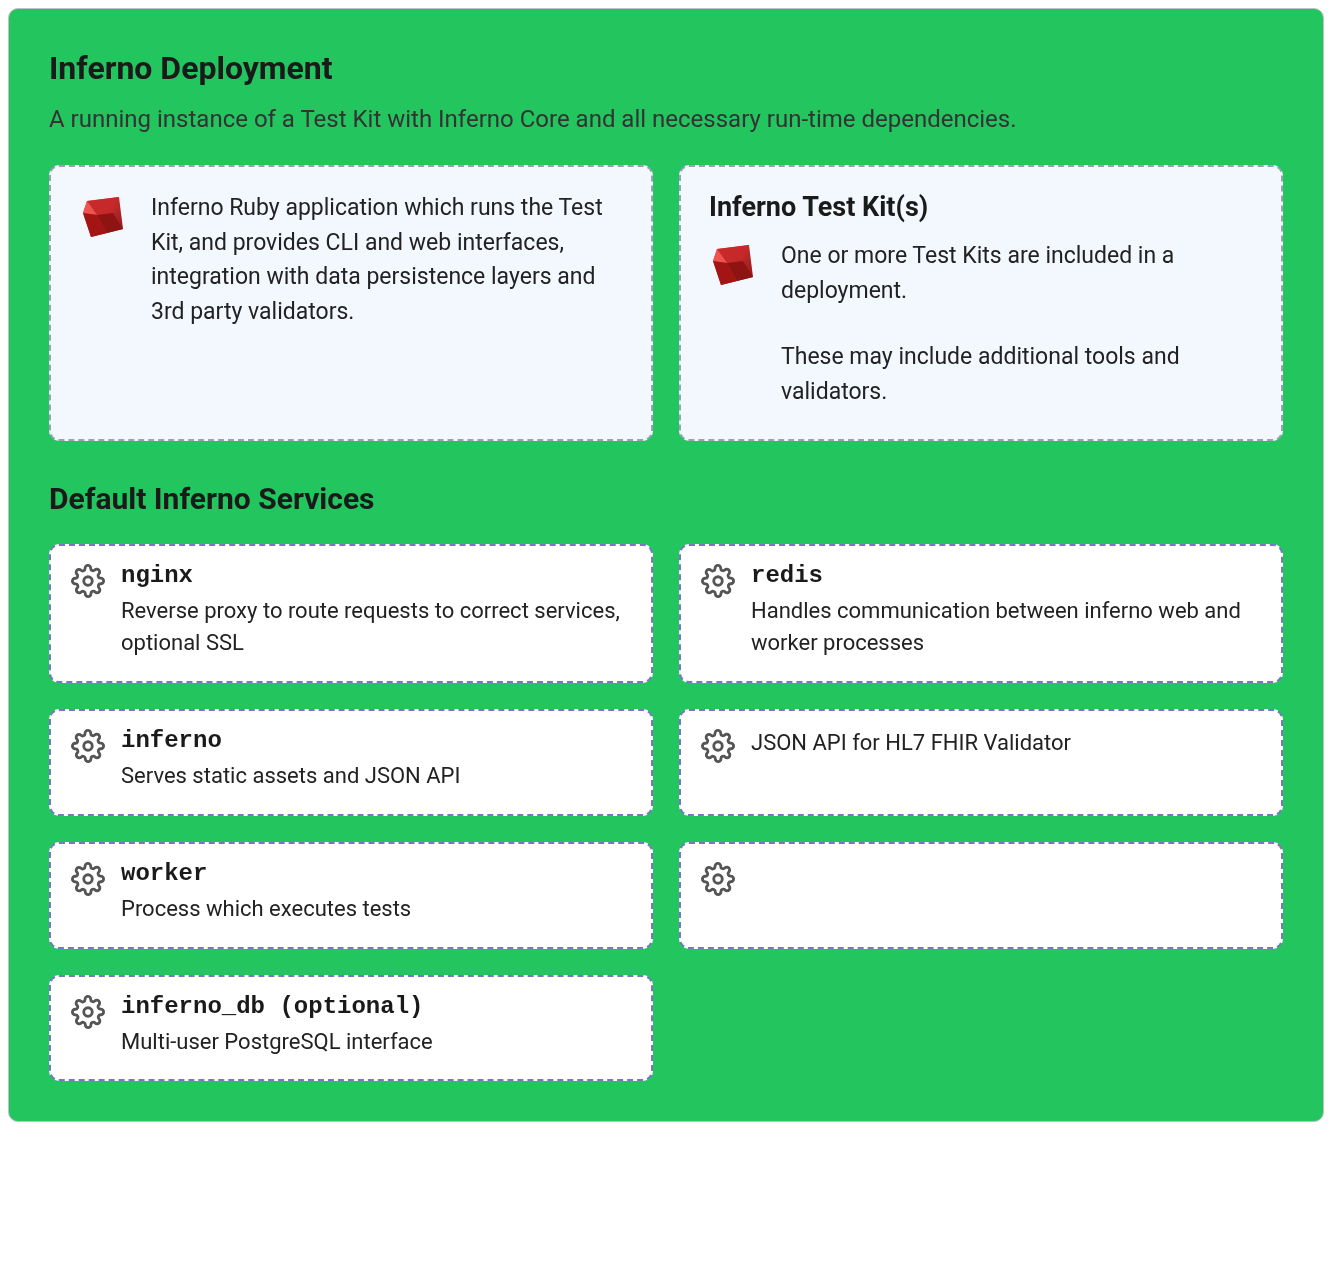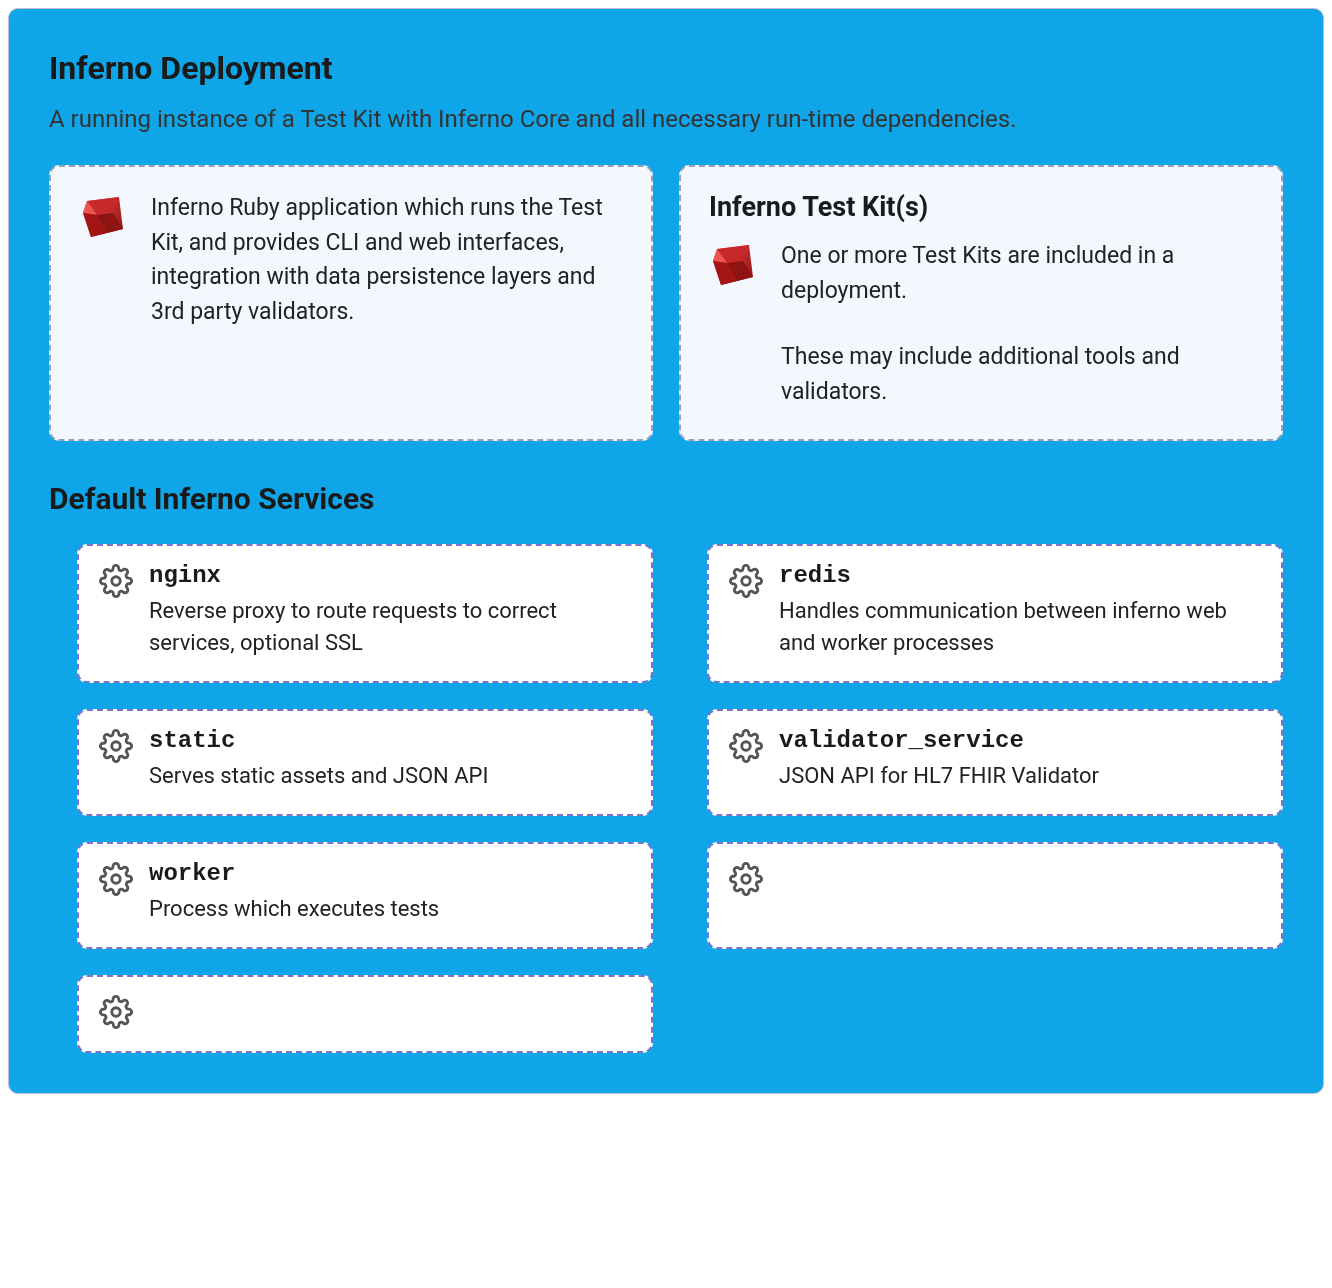--- a/index.html
+++ b/index.html
@@ -7,21 +7,21 @@
     margin: 0;
     padding: 0;
   }
   body {
     font-family: -apple-system, BlinkMacSystemFont, "Segoe UI", Roboto, Helvetica, Arial, sans-serif;
     background: #ffffff;
     padding: 8px;
     width: 1332px;
   }
   .outer-container {
-    background: #0ea5e9;
+    background: #22c55e;
     border: 1px solid #c0c0c8;
     border-radius: 10px;
     padding: 40px;
   }
   .main-title {
     font-size: 32px;
     font-weight: 700;
     color: #1a1a1a;
     margin-bottom: 14px;
   }
@@ -72,21 +72,20 @@
     font-weight: 700;
     color: #1a1a1a;
     margin-top: 40px;
     margin-bottom: 28px;
   }
   .service-card {
     background: #ffffff;
     border: 2px dashed #7b74c9;
     border-radius: 10px;
     padding: 16px 20px 22px 20px;
-    margin-left: 28px;
   }
   .service-card-body {
     display: flex;
     gap: 16px;
     align-items: flex-start;
   }
   .gear-icon {
     flex-shrink: 0;
     width: 34px;
     height: 34px;
@@ -207,36 +206,35 @@
 
     <div class="service-card">
       <div class="service-card-body">
         <span class="gear-icon">
           <svg viewBox="0 0 24 24" width="34" height="34" fill="none" stroke="currentColor" stroke-width="2" stroke-linecap="round" stroke-linejoin="round">
             <circle cx="12" cy="12" r="3"></circle>
             <path d="M19.4 15a1.65 1.65 0 0 0 .33 1.82l.06.06a2 2 0 1 1-2.83 2.83l-.06-.06a1.65 1.65 0 0 0-1.82-.33 1.65 1.65 0 0 0-1 1.51V21a2 2 0 1 1-4 0v-.09a1.65 1.65 0 0 0-1-1.51 1.65 1.65 0 0 0-1.82.33l-.06.06a2 2 0 1 1-2.83-2.83l.06-.06a1.65 1.65 0 0 0 .33-1.82 1.65 1.65 0 0 0-1.51-1H3a2 2 0 1 1 0-4h.09a1.65 1.65 0 0 0 1.51-1 1.65 1.65 0 0 0-.33-1.82l-.06-.06a2 2 0 1 1 2.83-2.83l.06.06a1.65 1.65 0 0 0 1.82.33h0a1.65 1.65 0 0 0 1-1.51V3a2 2 0 1 1 4 0v.09a1.65 1.65 0 0 0 1 1.51h0a1.65 1.65 0 0 0 1.82-.33l.06-.06a2 2 0 1 1 2.83 2.83l-.06.06a1.65 1.65 0 0 0-.33 1.82v0a1.65 1.65 0 0 0 1.51 1H21a2 2 0 1 1 0 4h-.09a1.65 1.65 0 0 0-1.51 1z"></path>
           </svg>
         </span>
         <div>
-          <div class="service-name">static</div>
+          <div class="service-name">inferno</div>
           <div class="service-desc">Serves static assets and JSON API</div>
         </div>
       </div>
     </div>
 
     <div class="service-card">
       <div class="service-card-body">
         <span class="gear-icon">
           <svg viewBox="0 0 24 24" width="34" height="34" fill="none" stroke="currentColor" stroke-width="2" stroke-linecap="round" stroke-linejoin="round">
             <circle cx="12" cy="12" r="3"></circle>
             <path d="M19.4 15a1.65 1.65 0 0 0 .33 1.82l.06.06a2 2 0 1 1-2.83 2.83l-.06-.06a1.65 1.65 0 0 0-1.82-.33 1.65 1.65 0 0 0-1 1.51V21a2 2 0 1 1-4 0v-.09a1.65 1.65 0 0 0-1-1.51 1.65 1.65 0 0 0-1.82.33l-.06.06a2 2 0 1 1-2.83-2.83l.06-.06a1.65 1.65 0 0 0 .33-1.82 1.65 1.65 0 0 0-1.51-1H3a2 2 0 1 1 0-4h.09a1.65 1.65 0 0 0 1.51-1 1.65 1.65 0 0 0-.33-1.82l-.06-.06a2 2 0 1 1 2.83-2.83l.06.06a1.65 1.65 0 0 0 1.82.33h0a1.65 1.65 0 0 0 1-1.51V3a2 2 0 1 1 4 0v.09a1.65 1.65 0 0 0 1 1.51h0a1.65 1.65 0 0 0 1.82-.33l.06-.06a2 2 0 1 1 2.83 2.83l-.06.06a1.65 1.65 0 0 0-.33 1.82v0a1.65 1.65 0 0 0 1.51 1H21a2 2 0 1 1 0 4h-.09a1.65 1.65 0 0 0-1.51 1z"></path>
           </svg>
         </span>
         <div>
-          <div class="service-name">validator_service</div>
           <div class="service-desc">JSON API for HL7 FHIR Validator</div>
         </div>
       </div>
     </div>
 
     <div class="service-card">
       <div class="service-card-body">
         <span class="gear-icon">
           <svg viewBox="0 0 24 24" width="34" height="34" fill="none" stroke="currentColor" stroke-width="2" stroke-linecap="round" stroke-linejoin="round">
             <circle cx="12" cy="12" r="3"></circle>
@@ -262,17 +260,21 @@
     </div>
 
     <div class="service-card">
       <div class="service-card-body">
         <span class="gear-icon">
           <svg viewBox="0 0 24 24" width="34" height="34" fill="none" stroke="currentColor" stroke-width="2" stroke-linecap="round" stroke-linejoin="round">
             <circle cx="12" cy="12" r="3"></circle>
             <path d="M19.4 15a1.65 1.65 0 0 0 .33 1.82l.06.06a2 2 0 1 1-2.83 2.83l-.06-.06a1.65 1.65 0 0 0-1.82-.33 1.65 1.65 0 0 0-1 1.51V21a2 2 0 1 1-4 0v-.09a1.65 1.65 0 0 0-1-1.51 1.65 1.65 0 0 0-1.82.33l-.06.06a2 2 0 1 1-2.83-2.83l.06-.06a1.65 1.65 0 0 0 .33-1.82 1.65 1.65 0 0 0-1.51-1H3a2 2 0 1 1 0-4h.09a1.65 1.65 0 0 0 1.51-1 1.65 1.65 0 0 0-.33-1.82l-.06-.06a2 2 0 1 1 2.83-2.83l.06.06a1.65 1.65 0 0 0 1.82.33h0a1.65 1.65 0 0 0 1-1.51V3a2 2 0 1 1 4 0v.09a1.65 1.65 0 0 0 1 1.51h0a1.65 1.65 0 0 0 1.82-.33l.06-.06a2 2 0 1 1 2.83 2.83l-.06.06a1.65 1.65 0 0 0-.33 1.82v0a1.65 1.65 0 0 0 1.51 1H21a2 2 0 1 1 0 4h-.09a1.65 1.65 0 0 0-1.51 1z"></path>
           </svg>
         </span>
+        <div>
+          <div class="service-name">inferno_db (optional)</div>
+          <div class="service-desc">Multi-user PostgreSQL interface</div>
+        </div>
       </div>
     </div>
 
   </div>
 </div>
 
 </body></html>

